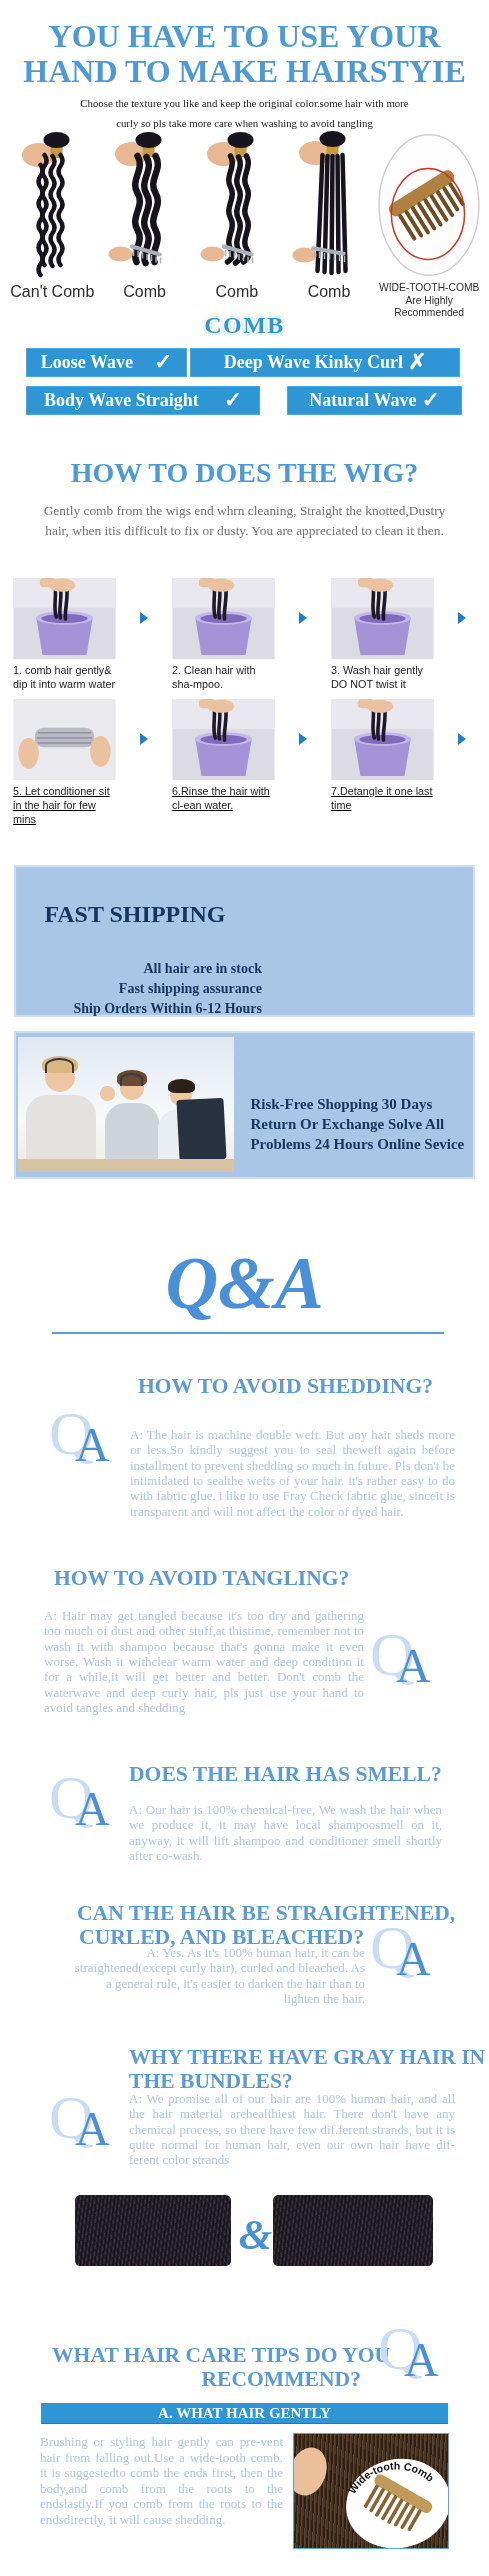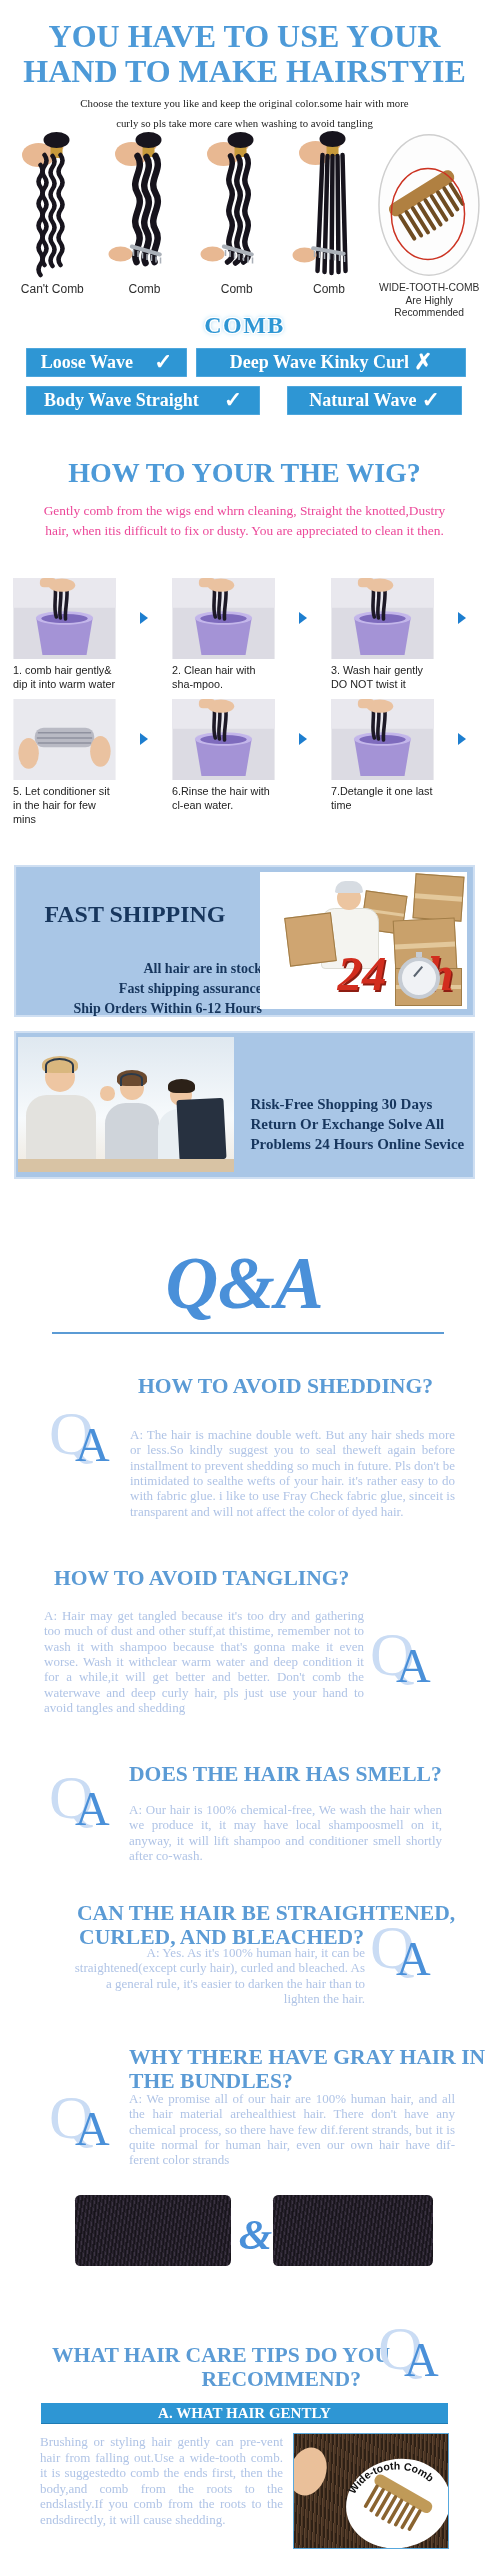--- a/index.html
+++ b/index.html
@@ -22,40 +22,40 @@
   .hero-title span{display:block;white-space:nowrap;}
   .hero-sub{top:94px;left:0;width:489px;text-align:center;color:#1c1c1c;font-size:10.8px;line-height:1.85;}
   .hero-sub span{display:block;}
 
   
   .comb-strip{top:130px;left:6.2px;width:477px;display:flex;}
   .comb-item{flex:1;text-align:center;padding:0 2.1px;}
   .comb-item.wide{flex:1.18;}
   .comb-photo{height:150px;width:100%;}
   .comb-photo svg{width:100%;height:100%;}
-  .comb-caption{margin-top:2.1px;font-family:var(--sans);font-size:12px;color:#2e2e2e;white-space:pre-line;line-height:1.22;}
+  .comb-caption{margin-top:2.1px;font-family:var(--sans);font-size:16px;color:#2e2e2e;white-space:pre-line;line-height:1.22;}
   .comb-caption.small{font-size:10.3px;}
 
   .comb-badge{top:312px;left:0;width:489px;text-align:center;font-size:24px;font-weight:bold;
     letter-spacing:1.5px;color:var(--banner);
     text-shadow:-1px 0 #fff,1px 0 #fff,0 -1px #fff,0 1px #fff,-1px -1px #fff,1px 1px #fff,1px -1px #fff,-1px 1px #fff,0 0 5.2px #7cc4ea;}
 
   .wave-banner{height:29px;background:var(--banner);color:#fff;display:flex;align-items:center;justify-content:center;
     font-weight:bold;font-size:18px;white-space:nowrap;box-shadow:0 0 0 0.5px #6db6e3 inset;}
   .wave-banner .mark{font-size:21.6px;margin-left:5.2px;line-height:1;}
   .wb1{top:348px;left:26px;width:161px;gap:16px;}
-  .wb2{top:348px;left:196px;width:270px;}
+  .wb2{top:348px;left:190px;width:270px;}
   .wb3{top:386px;left:26px;width:234px;gap:20px;}
   .wb4{top:386px;left:287px;width:175px;}
 
   
   .wash-title{top:457px;left:0;width:489px;text-align:center;color:var(--accent);font-weight:bold;font-size:28px;white-space:nowrap;}
-  .wash-intro{top:501px;left:36px;width:417px;text-align:center;color:#ec4899;font-size:13.4px;line-height:1.5;}
+  .wash-intro{top:501px;left:36px;width:417px;text-align:center;color:#737373;font-size:13.4px;line-height:1.5;}
   .wash-row{left:13px;width:464px;display:flex;align-items:flex-start;gap:24px;}
-  .wr1{top:578px;} .wr2{top:699px;}
+  .wr1{top:578px;} .wr2{top:699px;text-decoration:underline;}
   .wash-cell{width:103px;}
   .wash-img{width:103px;height:81px;overflow:hidden;}
   .wash-img svg{width:100%;height:100%;display:block;}
   .wash-cap{margin-top:4.1px;font-family:var(--sans);font-size:10.8px;color:#222;line-height:1.3;}
   .wash-arrow{width:17px;display:flex;justify-content:center;padding-top:34px;}
   .tri{width:0;height:0;border-left:8.8px solid #1d7ecf;border-top:6.7px solid transparent;border-bottom:6.7px solid transparent;}
 
   
   .fast-box{top:865px;left:14.4px;width:461px;height:152px;background:var(--panel);box-shadow:0 0 0 2.1px #cfdff2 inset;}
   .fast-title{position:absolute;top:36px;left:30px;color:var(--navy);font-weight:bold;font-size:24px;white-space:nowrap;}
@@ -321,21 +321,21 @@
   </div>
   <div class="abs wave-banner wb3">
     <span>Body Wave Straight</span>
     <span class="mark">✓</span>
   </div>
   <div class="abs wave-banner wb4">
     <span>Natural Wave</span>
     <span class="mark">✓</span>
   </div>
 
-  <div class="abs wash-title">HOW TO YOUR THE WIG?</div>
+  <div class="abs wash-title">HOW TO DOES THE WIG?</div>
   <div class="abs wash-intro">Gently comb from the wigs end whrn cleaning, Straight the knotted,Dustry hair, when itis difficult to fix or dusty. You are appreciated to clean it then.</div>
 
   <div class="abs wash-row wr1">
     <div class="wash-cell">
       <div class="wash-img">
           <svg viewBox="0 0 200 158">
             <use href="#scn-bucket"></use>
           </svg>
         </div>
       <div class="wash-cap">1. comb hair gently&amp; dip it into warm water</div>
@@ -418,35 +418,20 @@
       <div class="wash-cap">8.Towel dry then let it air dry</div>
     </div>
   </div>
 
   <div class="abs fast-box">
     <div class="fast-title">FAST SHIPPING</div>
     <div class="fast-lines">
       <span>All hair are in stock</span>
       <span>Fast shipping assurance</span>
       <span>Ship Orders Within 6-12 Hours</span>
-    </div>
-    <div class="fs-panel">
-      <div class="crate cr3"></div>
-      <div class="crate cr1"></div>
-      <div class="crate cr2"></div>
-      <div class="crate cr4"></div>
-      <div class="courier-body"></div>
-      <div class="courier-head"></div>
-      <div class="courier-cap"></div>
-      <div class="held-box"></div>
-      <div class="badge24">
-        <span>24</span>
-        <span class="badge-h">h</span>
-        <div class="stopwatch"></div>
-      </div>
     </div>
   </div>
 
   <div class="abs cs-box">
     <div class="cs-photo">
       <div class="agent-body" style="left:7.2px;top:58px;width:70px;height:78px;background:#e3e2de;"></div>
       <div class="agent-head" style="left:27px;top:25px;width:30px;height:30px;"></div>
       <div class="agent-hair" style="left:24px;top:18.5px;width:36px;height:17.5px;background:#d9b77e;"></div>
       <div class="headset" style="left:27px;top:20.6px;width:29px;height:15.5px;"></div>
       <div class="agent-head" style="left:82px;top:49px;width:14.4px;height:14.4px;"></div>

